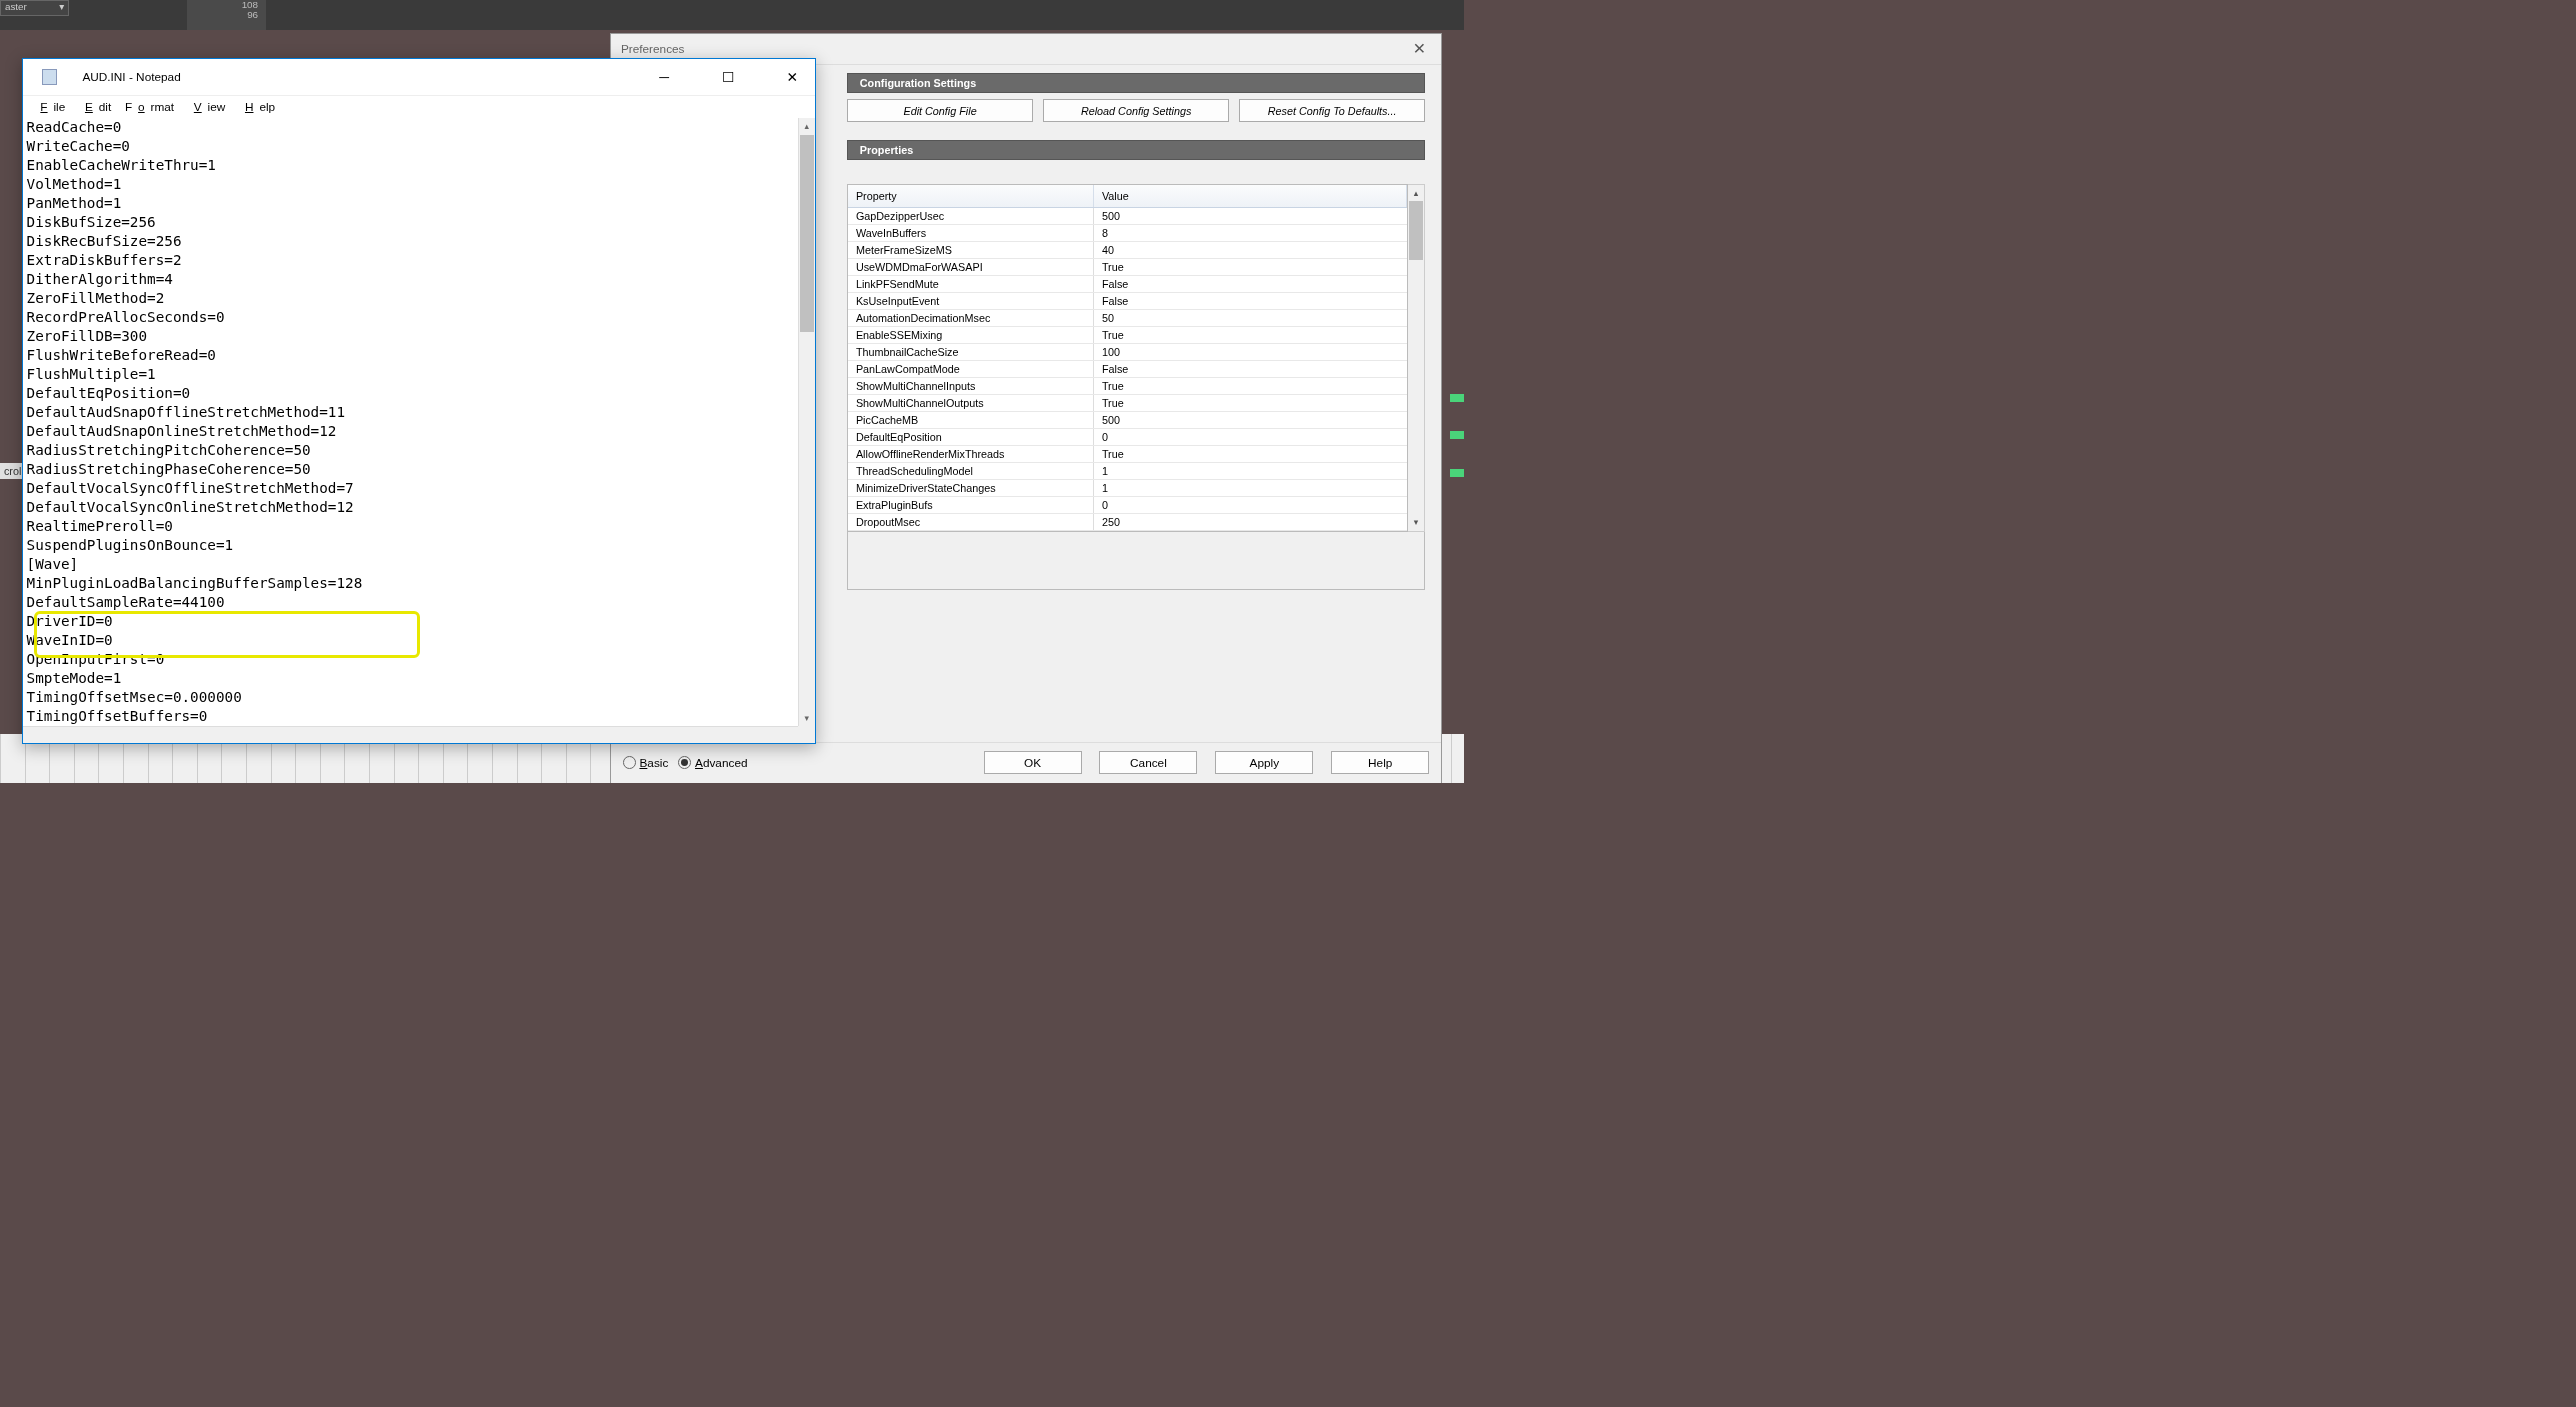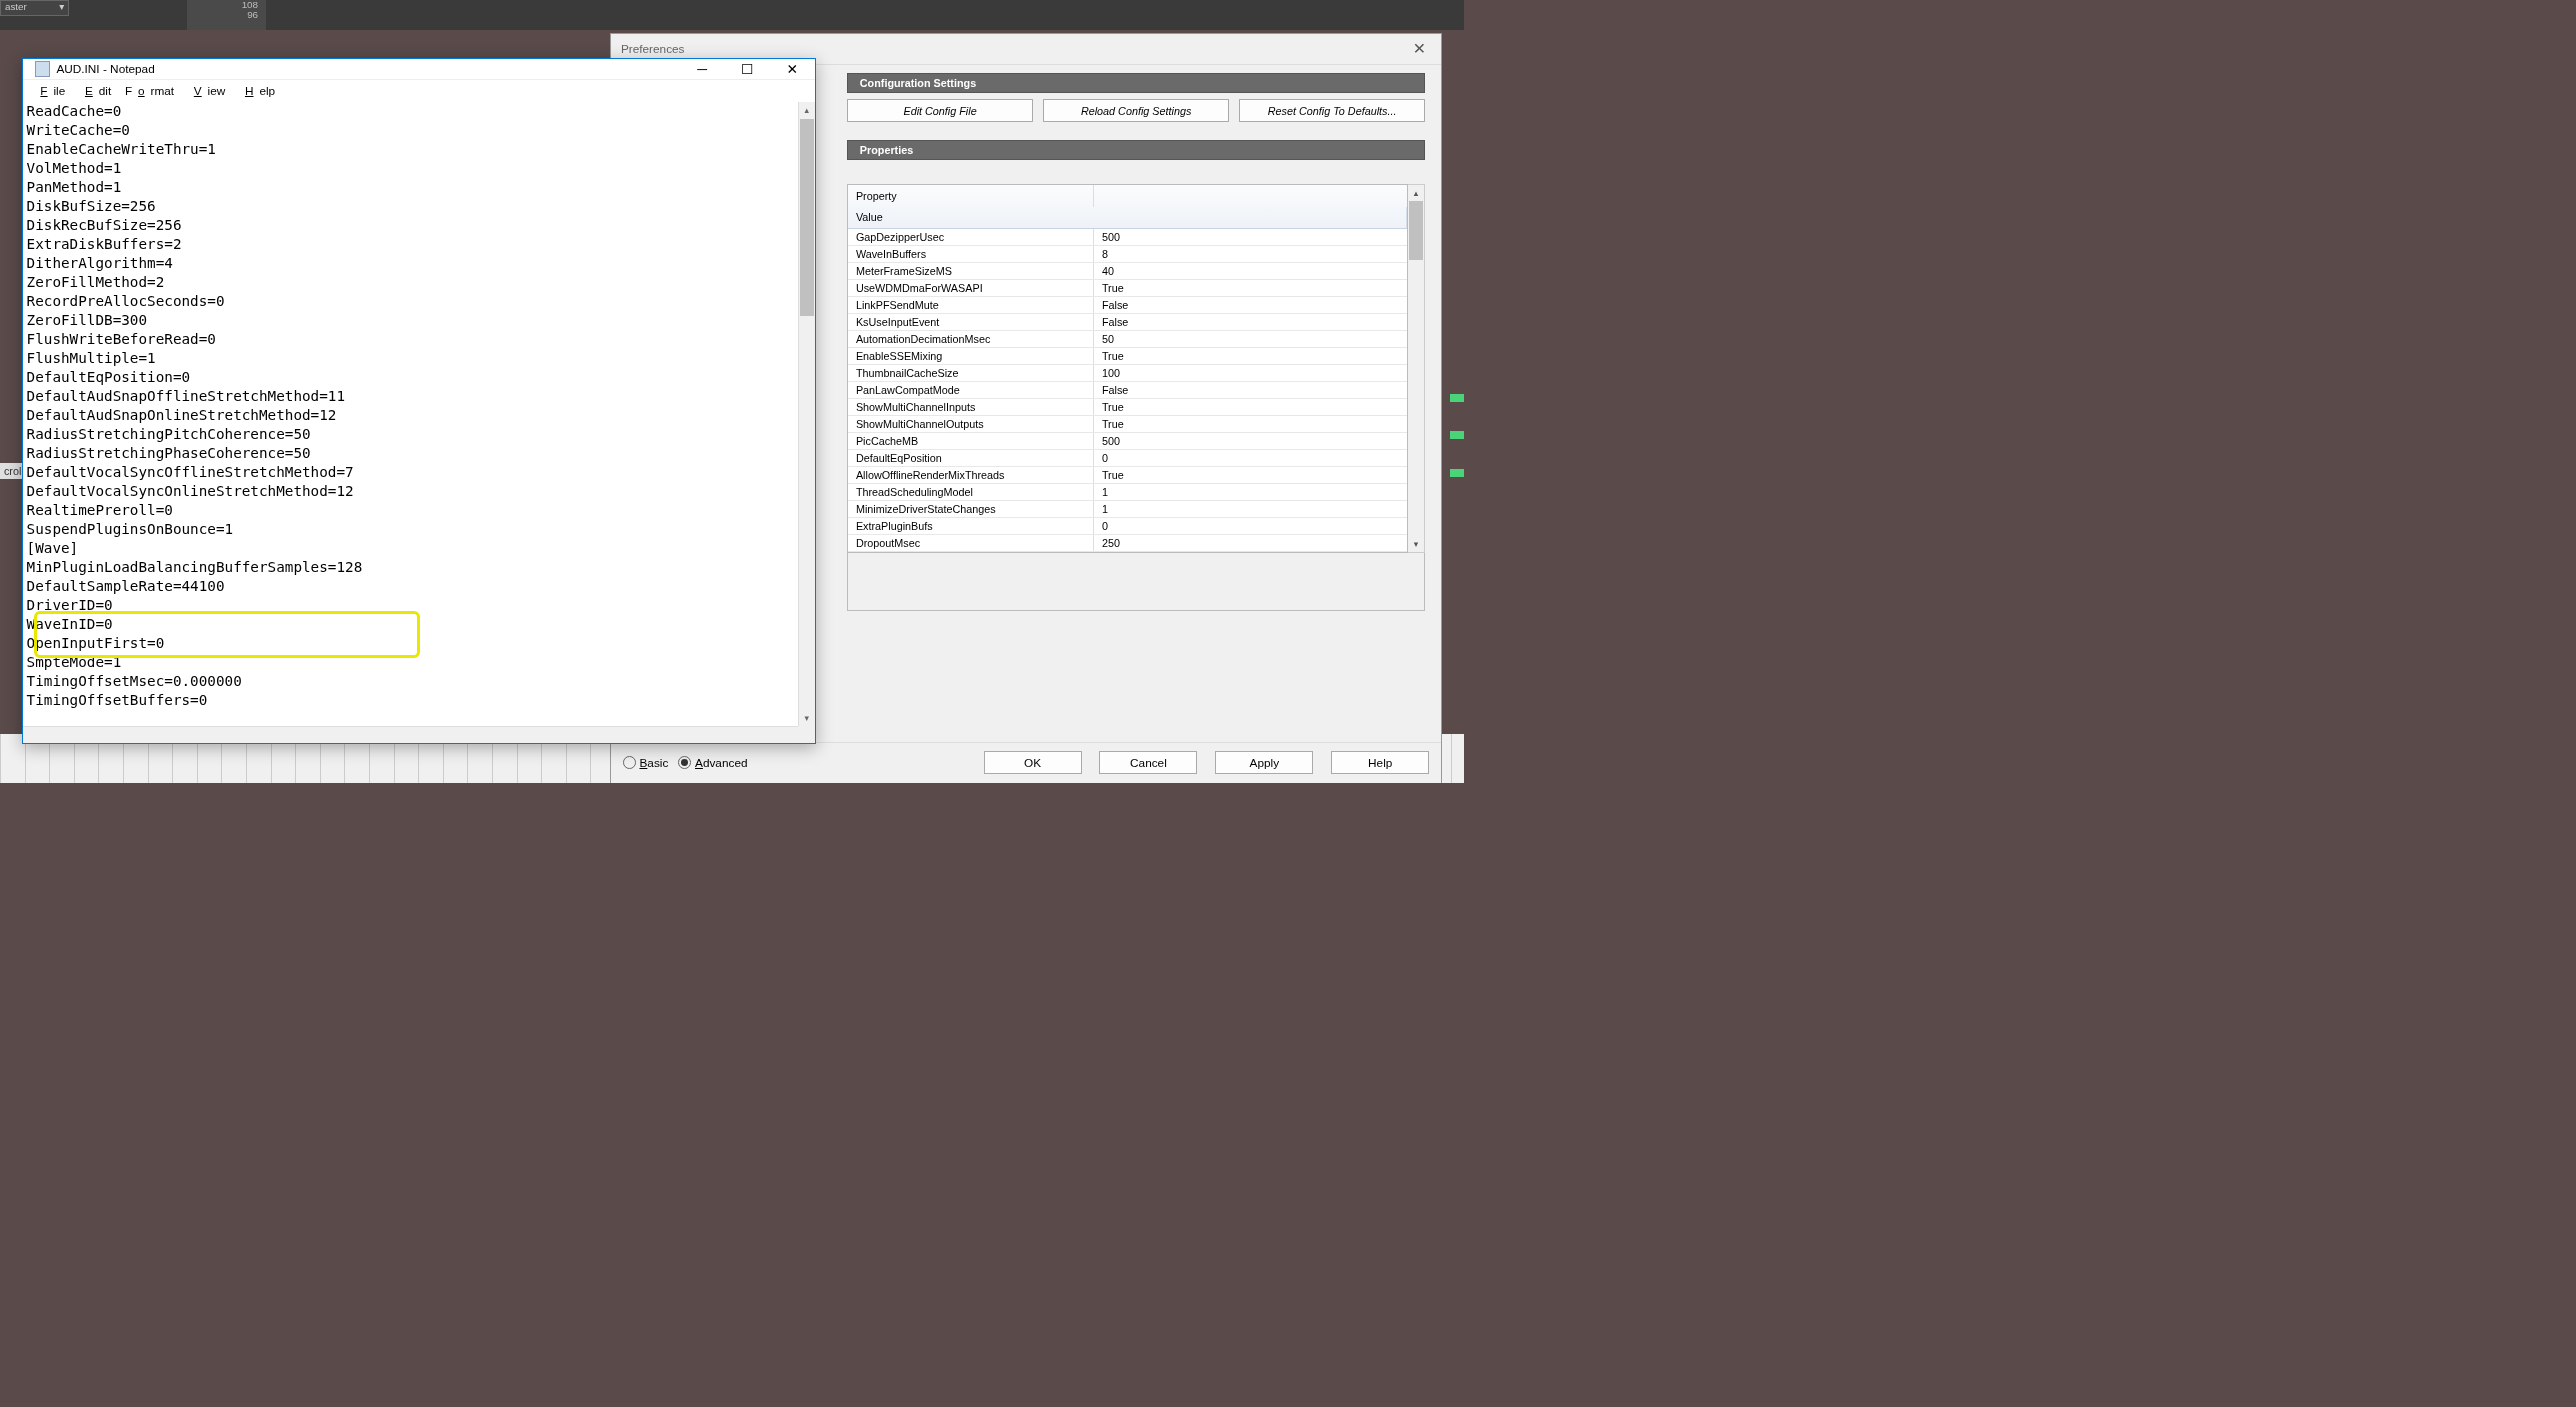--- a/index.html
+++ b/index.html
@@ -24,22 +24,22 @@
 .notepad {
   position: absolute;
   left: 21.7px; top: 58px;
   width: 794px; height: 686px;
   background: #fff;
   border: 1px solid #0078d4;
   box-shadow: 0 3.9px 15.8px rgba(0,0,0,.3);
   display: flex; flex-direction: column;
 }
 .np-titlebar {
-  height: 21px; display:flex; align-items:center; background:#fff;
-  padding-left:12px; border-bottom:1px solid #eee;
+  height: 37px; display:flex; align-items:center; background:#fff;
+  padding-left:19px; border-bottom:1px solid #eee;gap:19px;
 }
 .np-icon { width:15.8px; height:15.8px; margin-right:5.9px; background:#cde; border:1px solid #89b; }
 .np-title { flex:1; font-size:11.8px; color:#000; }
 .np-ctrl { width:45px; height:29.6px; display:flex; align-items:center; justify-content:center; font-size:13.8px; cursor:pointer; }
 .np-menu { display:flex; padding:2px 5.9px; font-size:11.8px; gap:2px; }
 .np-menu span { padding:2px 5.9px; cursor:pointer; }
 .np-menu .ul { text-decoration: underline; }
 .np-body { flex:1; position:relative; overflow:hidden; }
 .np-text { position:absolute; inset:0; padding:0 3.9px; font-family:Consolas, monospace; font-size:14.3px; line-height:19px; white-space:pre; overflow:auto; }
 .highlight-box { position:absolute; left:11.8px; top:552px; width:386px; height:47px; border:3.9px solid #e8e800; border-radius:5.9px; pointer-events:none; z-index:5;}
@@ -62,21 +62,21 @@
 .pf-close { width:23.6px; height:19.7px; display:flex; align-items:center; justify-content:center; font-size:15.8px; color:#555; cursor:pointer;}
 .pf-divider { height:1px; background:#ddd; margin:0; }
 .pf-body { flex:1; display:flex; flex-direction:column; padding-left:236px; padding-right:15.8px; }
 .pf-desc { background:#f0f0f0; border:1px solid #d0d0d0; padding:5.9px 7.9px; margin:5.9px 0;}
 .pf-desc-text { font-size:10.8px; font-weight:bold; color:#111;}
 .pf-secthdr { background:#6a6a6a; color:#fff; font-weight:bold; font-size:10.8px; padding:3px 11.8px; margin:7.9px 0 5.9px 0; border:1px solid #555;}
 .pf-btnrow { display:flex; gap:9.9px; margin-bottom:9.9px;}
 .pf-btn { flex:1; height:23.6px; background:#fdfdfd; border:1px solid #aaa; font-size:10.8px; cursor:pointer; display:flex; align-items:center; justify-content:center;font-style:italic;}
 .pf-table-wrap { position:relative; display:flex;}
 .pf-table { flex:1; border:1px solid #bbb; background:#fff; font-size:10.8px;}
-.pf-thead { display:flex; background: linear-gradient(#fbfcfd,#eef2f7); border-bottom:1px solid #c8d4e3;flex-direction:column;}
+.pf-thead { display:flex; background: linear-gradient(#fbfcfd,#eef2f7); border-bottom:1px solid #c8d4e3;}
 .pf-th { padding:4.9px 7.9px; border-right:1px solid #d5deea;}
 .pf-th.prop { width:246px;}
 .pf-th.val { flex:1;}
 .pf-row { display:flex; border-bottom:1px solid #e8e8e8;}
 .pf-cell { padding:2px 7.9px; }
 .pf-cell.prop { width:246px; border-right:1px solid #ddd;}
 .pf-cell.val { flex:1;}
 .pf-table-scroll { width:17.7px; background:#f0f0f0; border:1px solid #ccc; border-left:none; position:relative;}
 .pf-table-scroll .arr { height:16.7px; display:flex; align-items:center; justify-content:center; font-size:8.9px; color:#555;}
 .pf-table-scroll .arr.bot { position:absolute; bottom:0; left:0; right:0;}

